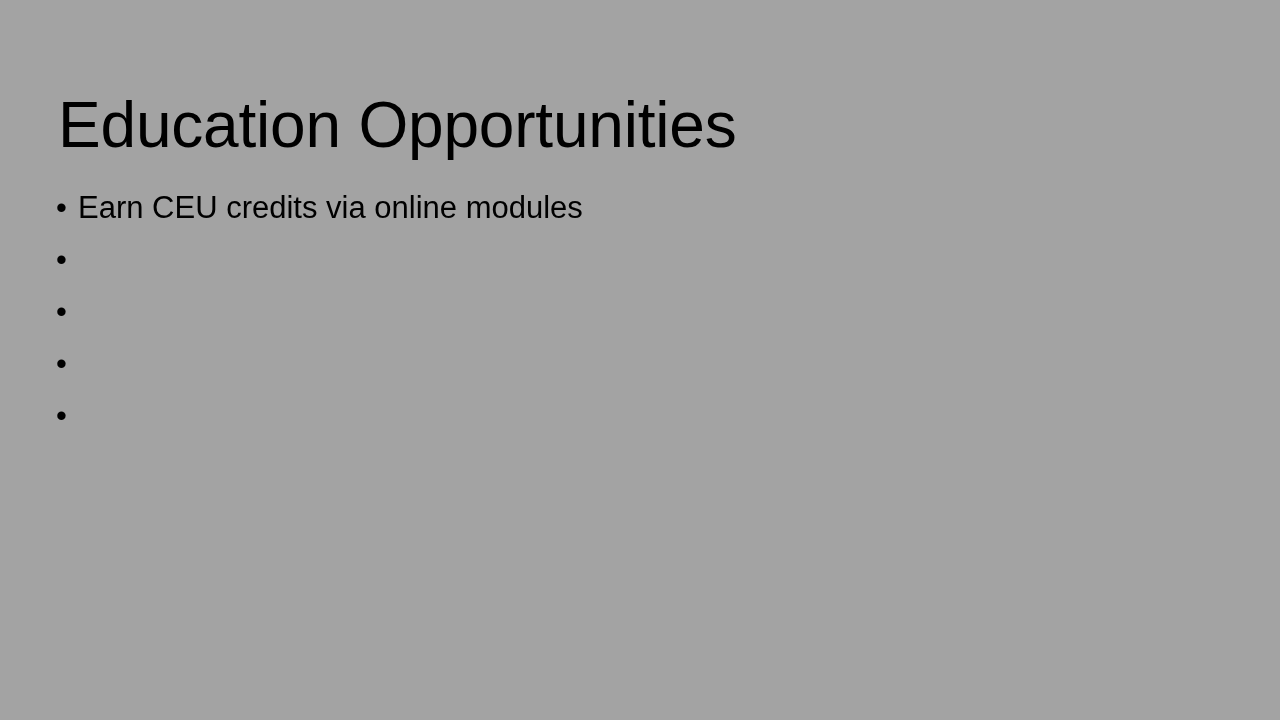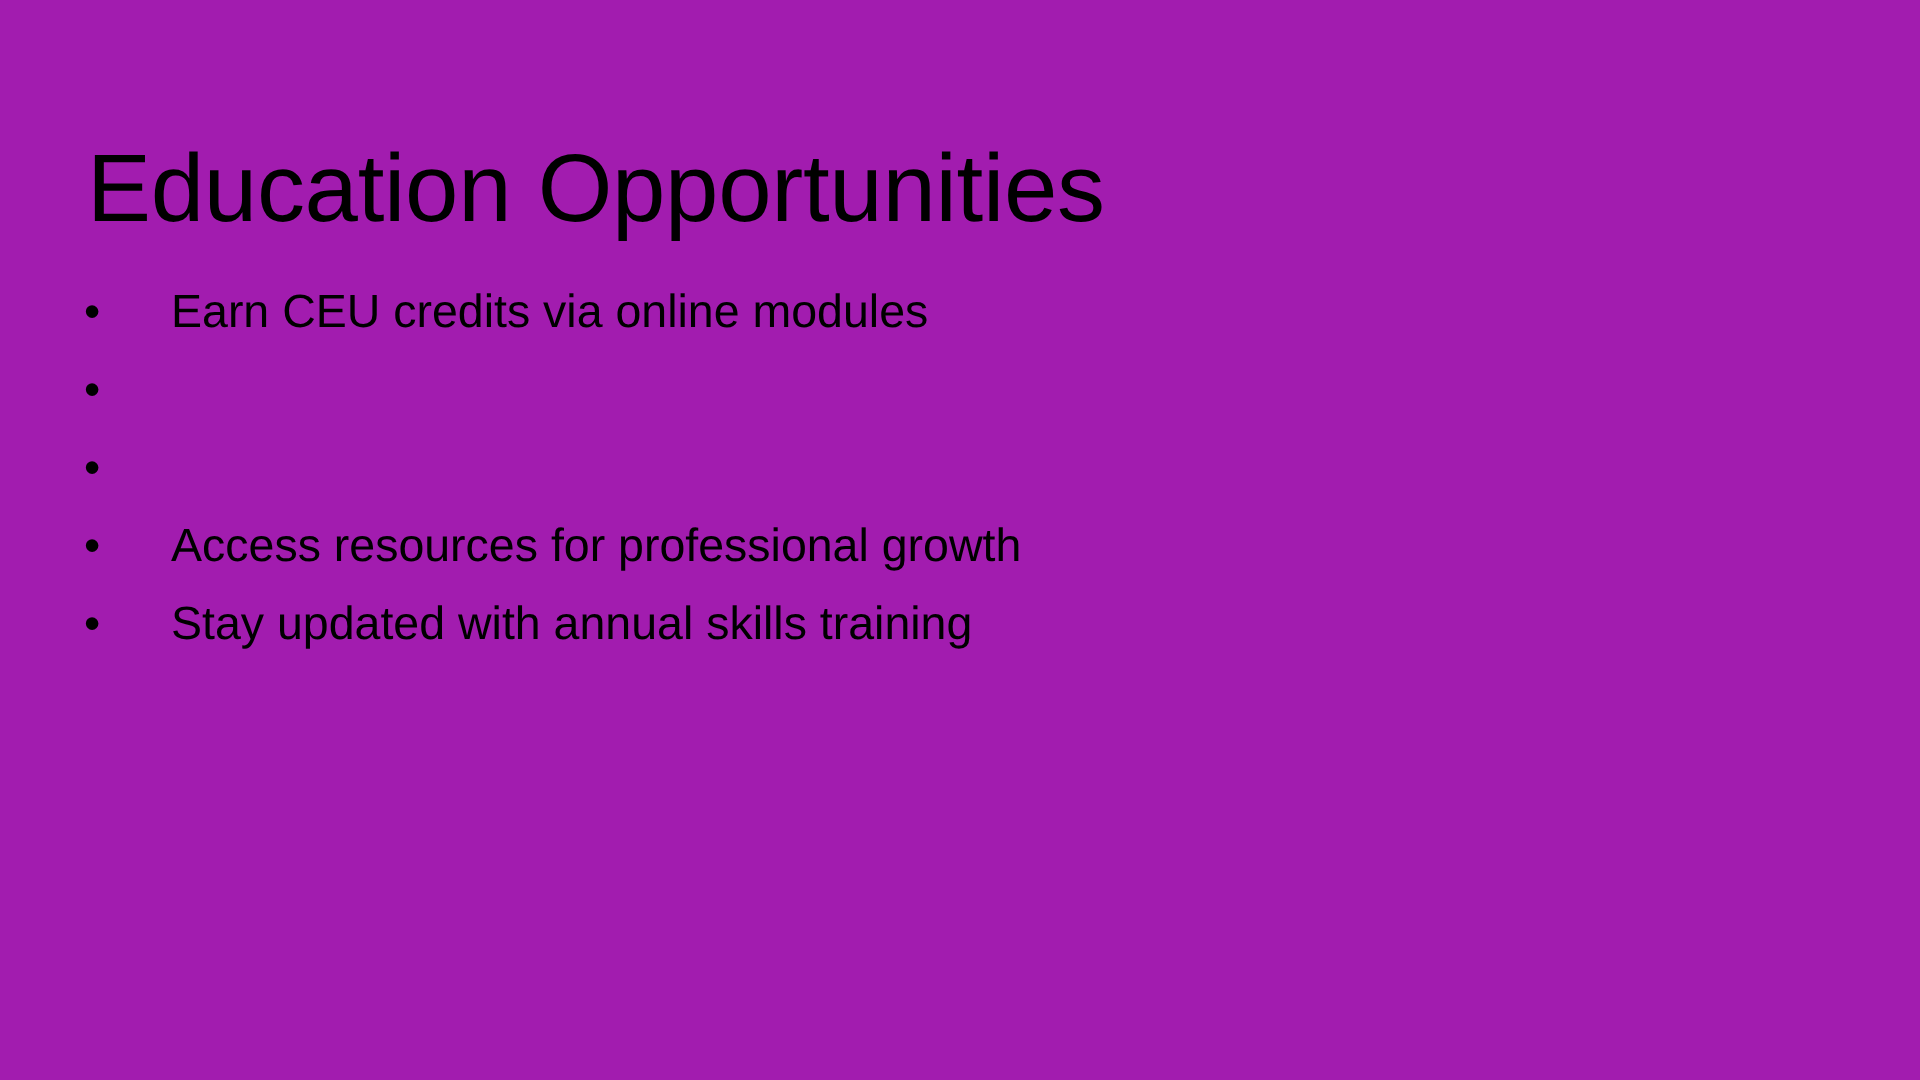--- a/index.html
+++ b/index.html
@@ -64,50 +64,47 @@
     font-size: 31px;
     line-height: 52px;
     color: #000000;
   }
 
   .bullet-text {
     flex: 0 1 auto;
     font-size: 31px;
     line-height: 52px;
     color: #000000;
-    margin-left: 36px;
   }
 </style>
 </head>
 <body style="background: rgb(255, 255, 255);">
 
-<div class="slide" style="background: #a21caf; text-decoration: underline;">
+<div class="slide" style="background: #a3a3a3; text-decoration: underline;">
 
   <h1 class="slide-title" style="color: rgb(0, 0, 0);">Education Opportunities</h1>
 
   <ul class="bullet-list">
 
     <li class="bullet-item" style="color: rgb(0, 0, 0);">
       <span class="bullet-marker" style="color: rgb(0, 0, 0);">•</span>
       <span class="bullet-text" style="color: rgb(0, 0, 0);">Earn CEU credits via online modules</span>
     </li>
 
     <li class="bullet-item" style="color: rgb(0, 0, 0);">
       <span class="bullet-marker" style="color: rgb(0, 0, 0);">•</span>
     </li>
 
     <li class="bullet-item" style="color: rgb(0, 0, 0);">
       <span class="bullet-marker" style="color: rgb(0, 0, 0);">•</span>
     </li>
 
     <li class="bullet-item" style="color: rgb(0, 0, 0);">
       <span class="bullet-marker" style="color: rgb(0, 0, 0);">•</span>
-      <span class="bullet-text" style="color: rgb(0, 0, 0);">Access resources for professional growth</span>
     </li>
 
     <li class="bullet-item" style="color: rgb(0, 0, 0);">
       <span class="bullet-marker" style="color: rgb(0, 0, 0);">•</span>
-      <span class="bullet-text" style="color: rgb(0, 0, 0);">Stay updated with annual skills training</span>
     </li>
 
   </ul>
 
 </div>
 
 </body></html>

